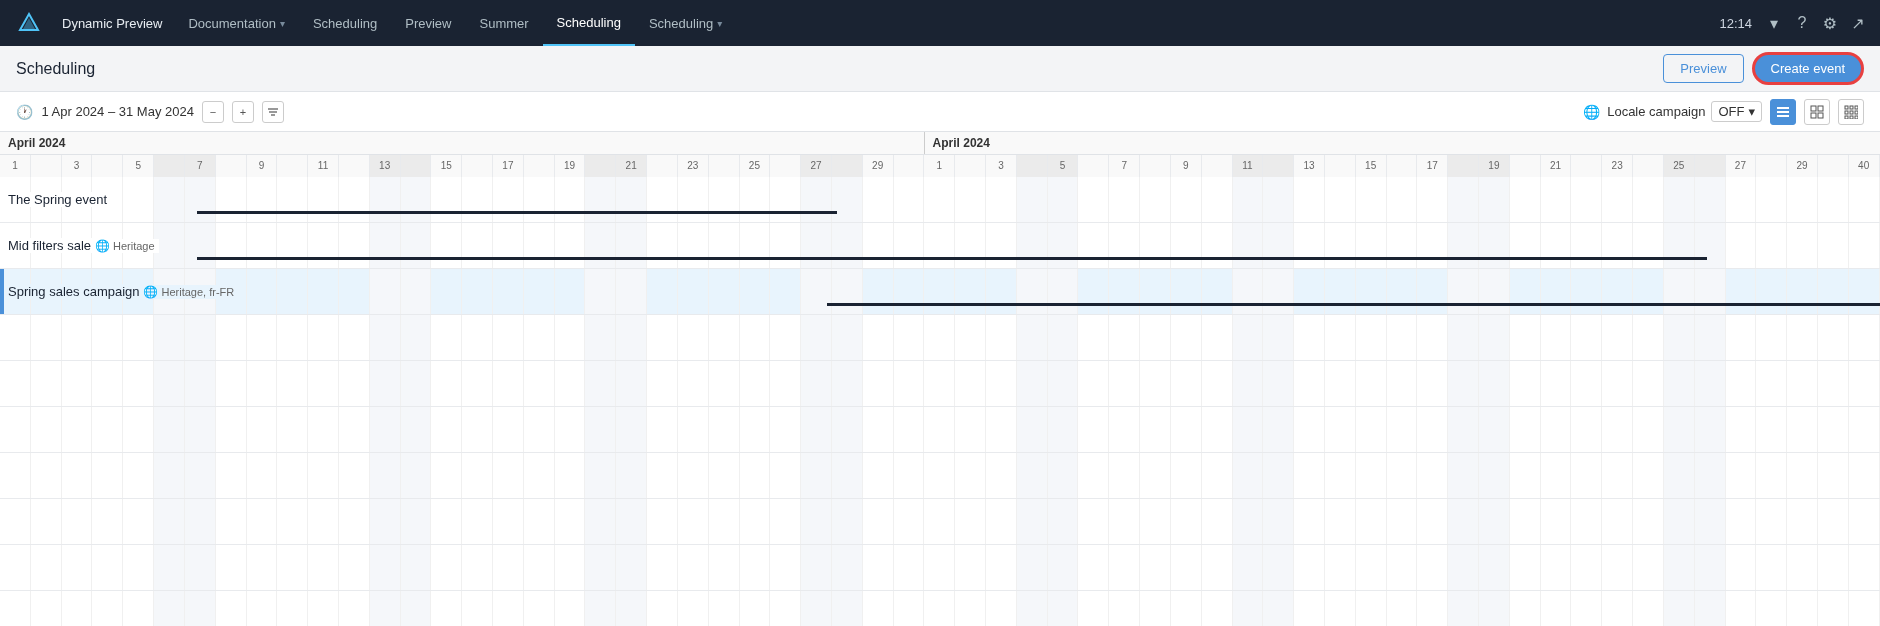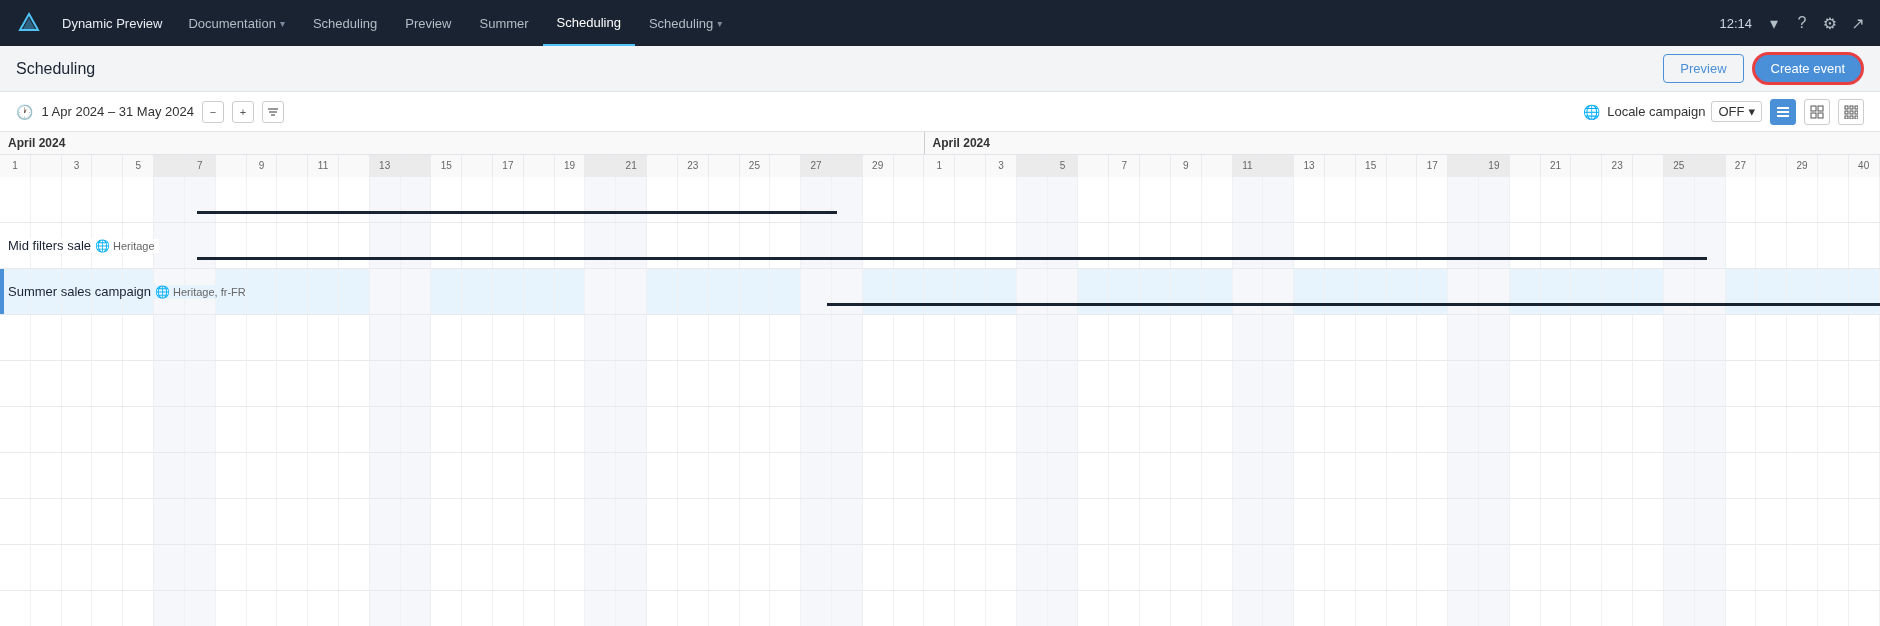--- a/index.html
+++ b/index.html
@@ -309,20 +309,23 @@
           <div style="width: 30.8197px; height: 100%; border-right: 1px solid rgb(240, 240, 240); flex-shrink: 0; background: transparent;"></div>
           <div style="width: 30.8197px; height: 100%; border-right: 1px solid rgb(240, 240, 240); flex-shrink: 0; background: transparent;"></div>
           <div style="width: 30.8197px; height: 100%; border-right: 1px solid rgb(240, 240, 240); flex-shrink: 0; background: rgb(245, 247, 250);"></div>
           <div style="width: 30.8197px; height: 100%; border-right: 1px solid rgb(240, 240, 240); flex-shrink: 0; background: rgb(245, 247, 250);"></div>
           <div style="width: 30.8197px; height: 100%; border-right: 1px solid rgb(240, 240, 240); flex-shrink: 0; background: transparent;"></div>
           <div style="width: 30.8197px; height: 100%; border-right: 1px solid rgb(240, 240, 240); flex-shrink: 0; background: transparent;"></div>
           <div style="width: 30.8197px; height: 100%; border-right: 1px solid rgb(240, 240, 240); flex-shrink: 0; background: transparent;"></div>
           <div style="width: 30.8197px; height: 100%; border-right: 1px solid rgb(240, 240, 240); flex-shrink: 0; background: transparent;"></div>
           <div style="width: 30.8197px; height: 100%; border-right: 1px solid rgb(240, 240, 240); flex-shrink: 0; background: transparent;"></div>
         </div>
+        <div style="position: absolute; left: 0px; top: 0px; height: 100%; display: flex; align-items: center; padding: 0px 8px; z-index: 3; white-space: nowrap;">
+          <span style="font-size: 13px; color: rgb(26, 35, 50); background: rgb(255, 255, 255); padding-right: 4px;">The Spring event</span>
+        </div>
         <div style="position: absolute; height: 3px; background: rgb(26, 35, 50); bottom: 8px; z-index: 2; left: 197.4px; width: 639.2px;"></div>
       </div>
       <div style="height: 46px; border-bottom: 1px solid rgb(232, 234, 237); position: relative; display: flex; align-items: center; background: rgb(255, 255, 255);">
         <div style="position: absolute; inset: 0px; display: flex;">
           <div style="width: 30.8197px; height: 100%; border-right: 1px solid rgb(240, 240, 240); flex-shrink: 0; background: transparent;"></div>
           <div style="width: 30.8197px; height: 100%; border-right: 1px solid rgb(240, 240, 240); flex-shrink: 0; background: transparent;"></div>
           <div style="width: 30.8197px; height: 100%; border-right: 1px solid rgb(240, 240, 240); flex-shrink: 0; background: transparent;"></div>
           <div style="width: 30.8197px; height: 100%; border-right: 1px solid rgb(240, 240, 240); flex-shrink: 0; background: transparent;"></div>
           <div style="width: 30.8197px; height: 100%; border-right: 1px solid rgb(240, 240, 240); flex-shrink: 0; background: transparent;"></div>
           <div style="width: 30.8197px; height: 100%; border-right: 1px solid rgb(240, 240, 240); flex-shrink: 0; background: rgb(245, 247, 250);"></div>
@@ -447,21 +450,21 @@
           <div style="width: 30.8197px; height: 100%; border-right: 1px solid rgb(240, 240, 240); flex-shrink: 0; background: rgb(245, 247, 250);"></div>
           <div style="width: 30.8197px; height: 100%; border-right: 1px solid rgb(240, 240, 240); flex-shrink: 0; background: rgb(245, 247, 250);"></div>
           <div style="width: 30.8197px; height: 100%; border-right: 1px solid rgb(240, 240, 240); flex-shrink: 0; background: transparent;"></div>
           <div style="width: 30.8197px; height: 100%; border-right: 1px solid rgb(240, 240, 240); flex-shrink: 0; background: transparent;"></div>
           <div style="width: 30.8197px; height: 100%; border-right: 1px solid rgb(240, 240, 240); flex-shrink: 0; background: transparent;"></div>
           <div style="width: 30.8197px; height: 100%; border-right: 1px solid rgb(240, 240, 240); flex-shrink: 0; background: transparent;"></div>
           <div style="width: 30.8197px; height: 100%; border-right: 1px solid rgb(240, 240, 240); flex-shrink: 0; background: transparent;"></div>
         </div>
         <div style="position: absolute; left: 0px; top: 0px; bottom: 0px; width: 4px; background: rgb(74, 144, 217); z-index: 5;"></div>
         <div style="position: absolute; left: 0px; top: 0px; height: 100%; display: flex; align-items: center; padding: 0px 8px; z-index: 3; white-space: nowrap;">
-          <span style="font-size: 13px; color: rgb(26, 35, 50); background: rgb(232, 244, 253); padding-right: 4px;">Summer sales campaign</span>
+          <span style="font-size: 13px; color: rgb(26, 35, 50); background: rgb(232, 244, 253); padding-right: 4px;">Spring sales campaign</span>
           <span style="font-size: 11px; color: rgb(102, 102, 102); display: flex; align-items: center; gap: 3px; background: rgb(232, 244, 253); padding-right: 4px;"><span style="font-size:12px">🌐</span> Heritage, fr-FR</span>
         </div>
         <div style="position: absolute; height: 3px; background: rgb(26, 35, 50); bottom: 8px; z-index: 2; left: 827.2px; width: 1052.8px;"></div>
       </div>
       <div style="height: 46px; border-bottom: 1px solid rgb(232, 234, 237); position: relative; display: flex;">
         <div style="position: absolute; inset: 0px; display: flex;">
           <div style="width: 30.8197px; height: 100%; border-right: 1px solid rgb(240, 240, 240); flex-shrink: 0; background: transparent;"></div>
           <div style="width: 30.8197px; height: 100%; border-right: 1px solid rgb(240, 240, 240); flex-shrink: 0; background: transparent;"></div>
           <div style="width: 30.8197px; height: 100%; border-right: 1px solid rgb(240, 240, 240); flex-shrink: 0; background: transparent;"></div>
           <div style="width: 30.8197px; height: 100%; border-right: 1px solid rgb(240, 240, 240); flex-shrink: 0; background: transparent;"></div>

